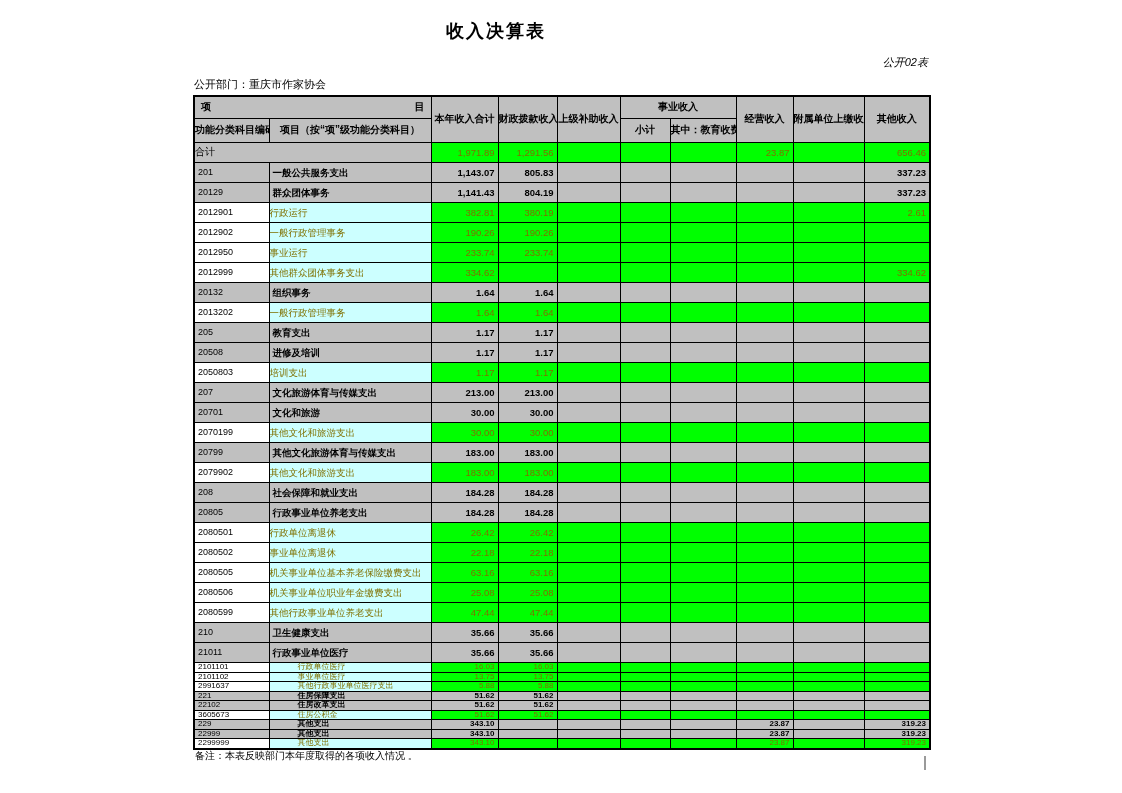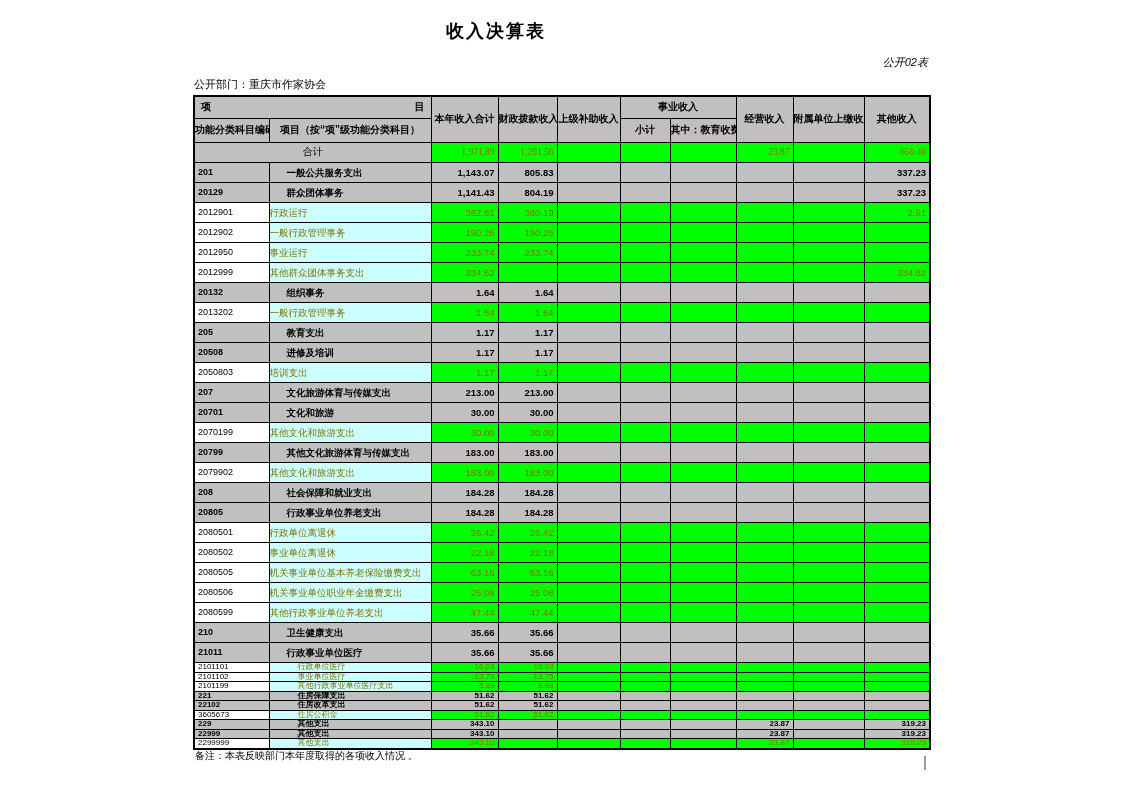--- a/index.html
+++ b/index.html
@@ -36,26 +36,26 @@
   .sheet thead tr.h2 th{height:23px;}
   .split{display:flex;justify-content:space-between;padding:0 6px;font-weight:bold;}
 
   .sheet tbody tr td{height:19px;}
   .sheet tbody tr.compact td{height:8.5px;font-size:8px;}
 
   td.code{background:#fff;text-align:left;padding-left:3px;font-size:9px;}
   td.name{background:var(--cyan);color:var(--olive);text-align:left;}
   td.val{background:var(--green);color:var(--olive);text-align:right;padding-right:3px;}
 
-  tr.section td.code{background:var(--gray);color:#000;font-weight:bold;}
-  tr.section td.name{background:var(--gray);color:#000;font-weight:bold;padding-left:17px;}
+  tr.section td.code{background:var(--gray);color:#000;font-weight:normal;}
+  tr.section td.name{background:var(--gray);color:#000;font-weight:bold;padding-left:3px;}
   tr.section td.val{background:var(--gray);color:#000;font-weight:bold;}
 
-  tr.total td.label{background:var(--gray);color:#000;text-align:center;font-size:10px;}
-  tr.total td.val{background:var(--green);color:var(--olive);font-family:Liberation Serif, serif;}
+  tr.total td.label{background:var(--gray);color:#000;text-align:left;font-size:10px;}
+  tr.total td.val{background:var(--green);color:var(--olive);}
 
   tr.compact td.name{padding-left:28px;}
 
   .note{position:absolute;left:195px;top:749px;font-size:10px;}
   .cursor-bar{position:absolute;left:924px;top:756px;width:1.5px;height:14px;background:#9a9a9a;}
 </style>
 </head>
 <body>
 
 <div class="page-title">收入决算表</div>
@@ -429,21 +429,21 @@
         <td class="val">13.75</td>
         <td class="val">13.75</td>
         <td class="val"></td>
         <td class="val"></td>
         <td class="val"></td>
         <td class="val"></td>
         <td class="val"></td>
         <td class="val"></td>
       </tr>
       <tr class="detail compact">
-        <td class="code">2101199</td>
+        <td class="code">2991637</td>
         <td class="name">其他行政事业单位医疗支出</td>
         <td class="val">5.88</td>
         <td class="val">5.88</td>
         <td class="val"></td>
         <td class="val"></td>
         <td class="val"></td>
         <td class="val"></td>
         <td class="val"></td>
         <td class="val"></td>
       </tr>

